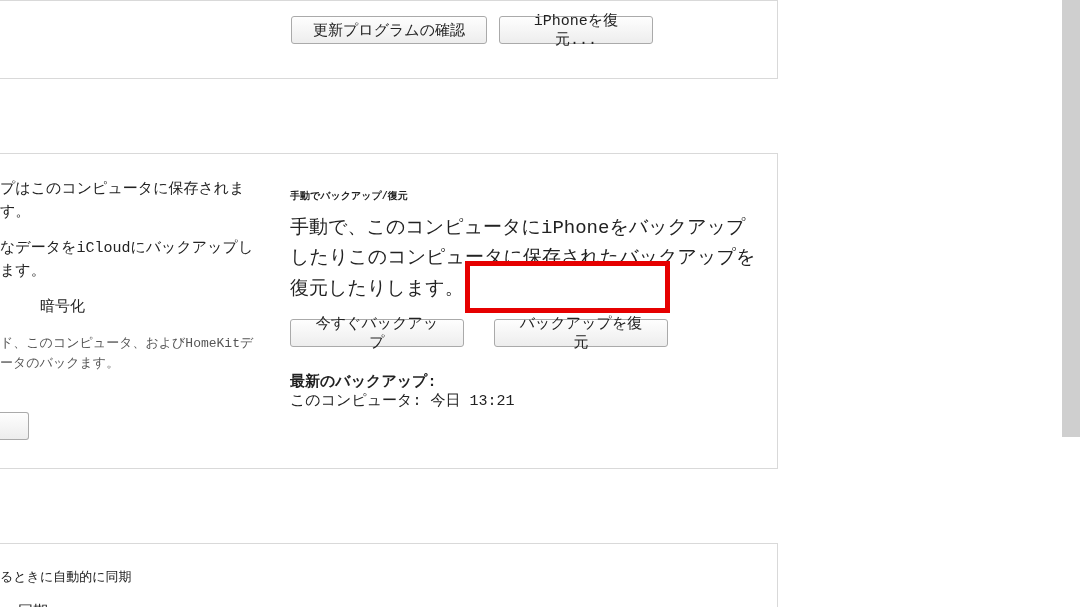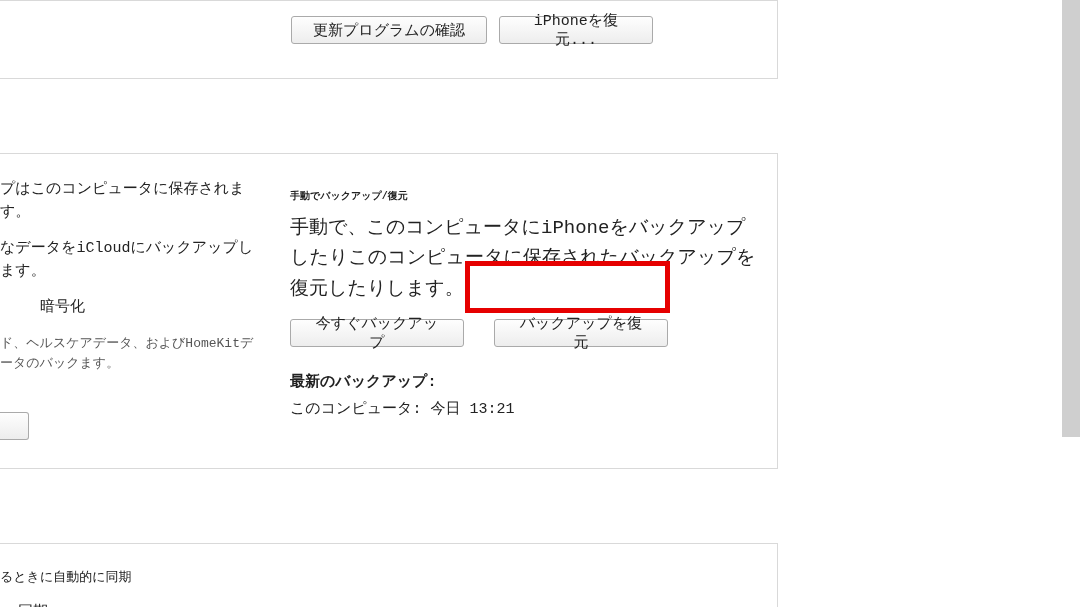--- a/index.html
+++ b/index.html
@@ -147,21 +147,21 @@
       position: absolute;
       left: 465px;
       top: 261px;
       width: 205px;
       height: 52px;
       border: 5px solid #e60000;
       pointer-events: none;
     }
     .latest-label {
       font-weight: 700;
-      margin-bottom: 8px;
+      margin-bottom: 0;
     }
     .panel-sync {
       top: 543px;
       height: 64px;
       border-bottom: none;
     }
     .sync-text {
       position: absolute;
       left: 0;
       top: 24px;
@@ -184,21 +184,21 @@
       <button class="btn btn-fixed">更新プログラムの確認</button>
       <button class="btn btn-fixed-sm">iPhoneを復元...</button>
     </div>
   </div>
 
   <div class="panel panel-backup">
     <div class="left-col">
       <p>プはこのコンピュータに保存されます。</p>
       <p>なデータをiCloudにバックアップします。</p>
       <p class="encrypt-heading">暗号化</p>
-      <p class="small">ド、ヘルスケアデータ、およびHomeKitデータのバックます。</p>
+      <p class="small">ド、このコンピュータ、およびHomeKitデータのバックます。</p>
     </div>
     <div class="small-button-stub"></div>
 
     <div class="right-col">
       <div class="section-heading">手動でバックアップ/復元</div>
       <div class="desc">手動で、このコンピュータにiPhoneをバックアップしたりこのコンピュータに保存されたバックアップを復元したりします。</div>
       <div class="backup-buttons">
         <button class="btn" style="width:174px">今すぐバックアップ</button>
         <button class="btn" style="width:174px">バックアップを復元</button>
       </div>

